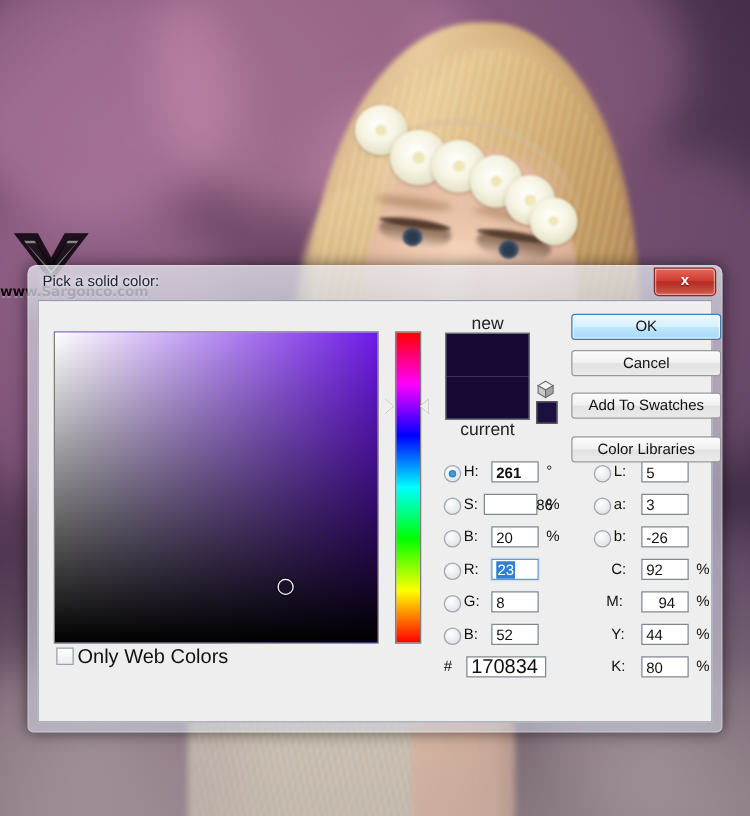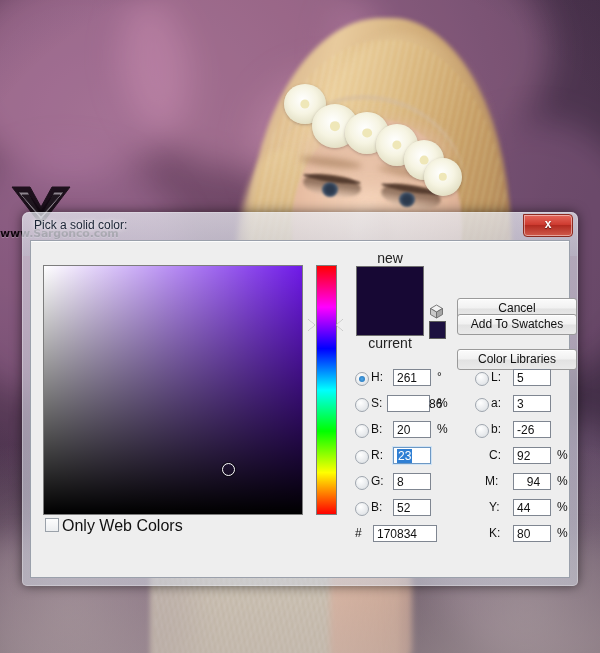--- a/index.html
+++ b/index.html
@@ -284,21 +284,21 @@
     border:1px solid #9a9a9a;border-radius:3px;
     background:linear-gradient(to bottom,#fbfbfb 0%,#f1f1f1 48%,#e2e2e2 52%,#eaeaea 100%);
     font-size:12px;color:#111;text-align:center;line-height:18px;cursor:pointer;
     box-shadow:0 1px 0 rgba(255,255,255,.9) inset;
   }
   #btn-ok{
     top:10px;border:1px solid #3c7fb1;
     background:linear-gradient(to bottom,#eaf6fd 0%,#d9f0fc 48%,#bee6fd 52%,#a7d9f5 100%);
     box-shadow:0 0 0 1px rgba(255,255,255,.75) inset;
   }
-  #btn-cancel{top:39px;margin-top:18px;}
+  #btn-cancel{top:39px;}
   #btn-swatches{top:73px;}
   #btn-libraries{top:108px;}
 
   
   .nrow{position:absolute;height:18px;}
   .radio{
     position:absolute;left:0;top:3px;width:12px;height:12px;border-radius:50%;
     border:1px solid #9fa6ae;
     background:radial-gradient(circle at 38% 32%, #fefefe, #e4e7ea 70%, #cfd4da 100%);
     cursor:pointer;
@@ -325,21 +325,21 @@
 
   .rowpos0{top:0px;}   .rowpos1{top:26px;}  .rowpos2{top:52px;}
   .rowpos3{top:78px;}  .rowpos4{top:104px;} .rowpos5{top:130px;}
   .rowpos6{top:156px;}
 
   
   #hex-row{position:absolute;left:324px;top:284px;height:18px;}
   #hex-hash{position:absolute;left:0;top:1px;font-size:12px;color:#111;}
   #hex-field{
     position:absolute;left:18px;width:64px;height:17px;border:1px solid #7f8691;background:#fff;
-    font-size:12px;color:#111;line-height:16px;padding-left:3px;box-sizing:border-box;cursor:text;
+    font-size:16px;color:#111;line-height:16px;padding-left:3px;box-sizing:border-box;cursor:text;
   }
 
   
   #webcolors-row{position:absolute;left:14px;top:276px;height:16px;cursor:pointer;}
   #webcolors-box{
     position:absolute;left:0;top:1px;width:12px;height:12px;border:1px solid #9aa1a9;
     background:linear-gradient(to bottom,#fdfdfd,#eceef0);
   }
   #webcolors-label{position:absolute;left:17px;top:0px;font-size:16px;color:#111;white-space:nowrap;}
 </style>
@@ -447,30 +447,31 @@
 
     <div id="websafe-icon">
       <svg width="15" height="15" viewBox="0 0 15 15" aria-hidden="true">
         <polygon points="7.5,1 13.5,4.5 7.5,8 1.5,4.5" fill="#f2f2f2" stroke="#6b6b6b" stroke-width=".9"></polygon>
         <polygon points="1.5,4.5 7.5,8 7.5,14 1.5,10.5" fill="#c9c9c9" stroke="#6b6b6b" stroke-width=".9"></polygon>
         <polygon points="13.5,4.5 7.5,8 7.5,14 13.5,10.5" fill="#a6a6a6" stroke="#6b6b6b" stroke-width=".9"></polygon>
       </svg>
     </div>
     <div id="websafe-swatch" style="background: rgb(28, 16, 64);"></div>
 
+    <div class="btn" id="btn-ok">OK</div>
     <div class="btn" id="btn-cancel">Cancel</div>
     <div class="btn" id="btn-libraries">Color Libraries</div>
     <div class="btn" id="btn-swatches">Add To Swatches</div>
 
     <div id="col-left">
 
       <div class="nrow rowpos0">
         <div class="radio on"></div>
         <div class="nlabel">H:</div>
-        <div class="nfield" style="left:38px;"><span class="txt">261</span></div>
+        <div class="nfield" style="left:38px;font-weight:bold;"><span class="txt">261</span></div>
         <div class="nunit" style="left:82px;">°</div>
       </div>
 
       <div class="nrow rowpos1">
         <div class="radio"></div>
         <div class="nlabel">S:</div>
         <div class="nfield" style="left:32px;padding-left:41px;"><span class="txt">86</span></div>
         <div class="nunit" style="left:82px;">%</div>
       </div>
 

